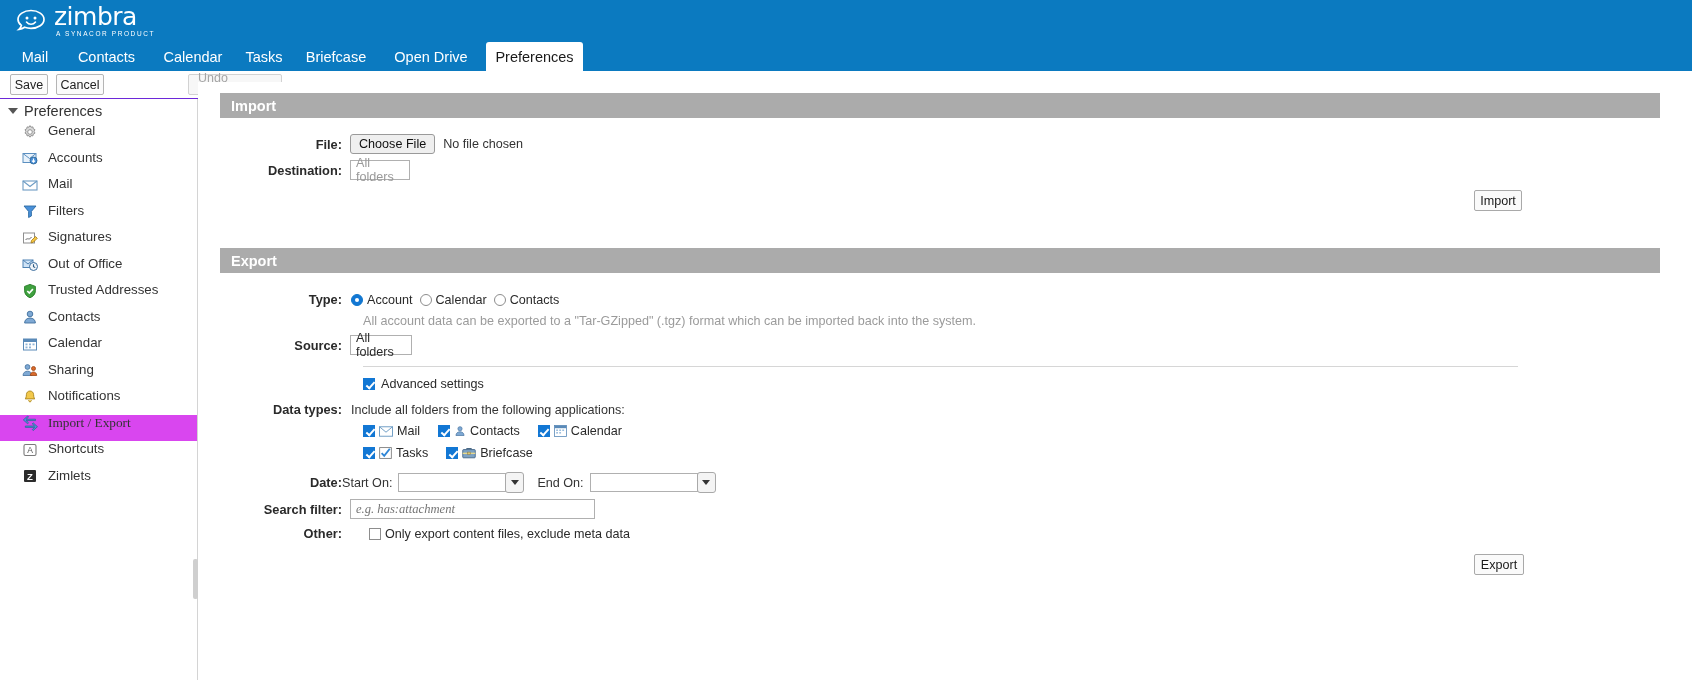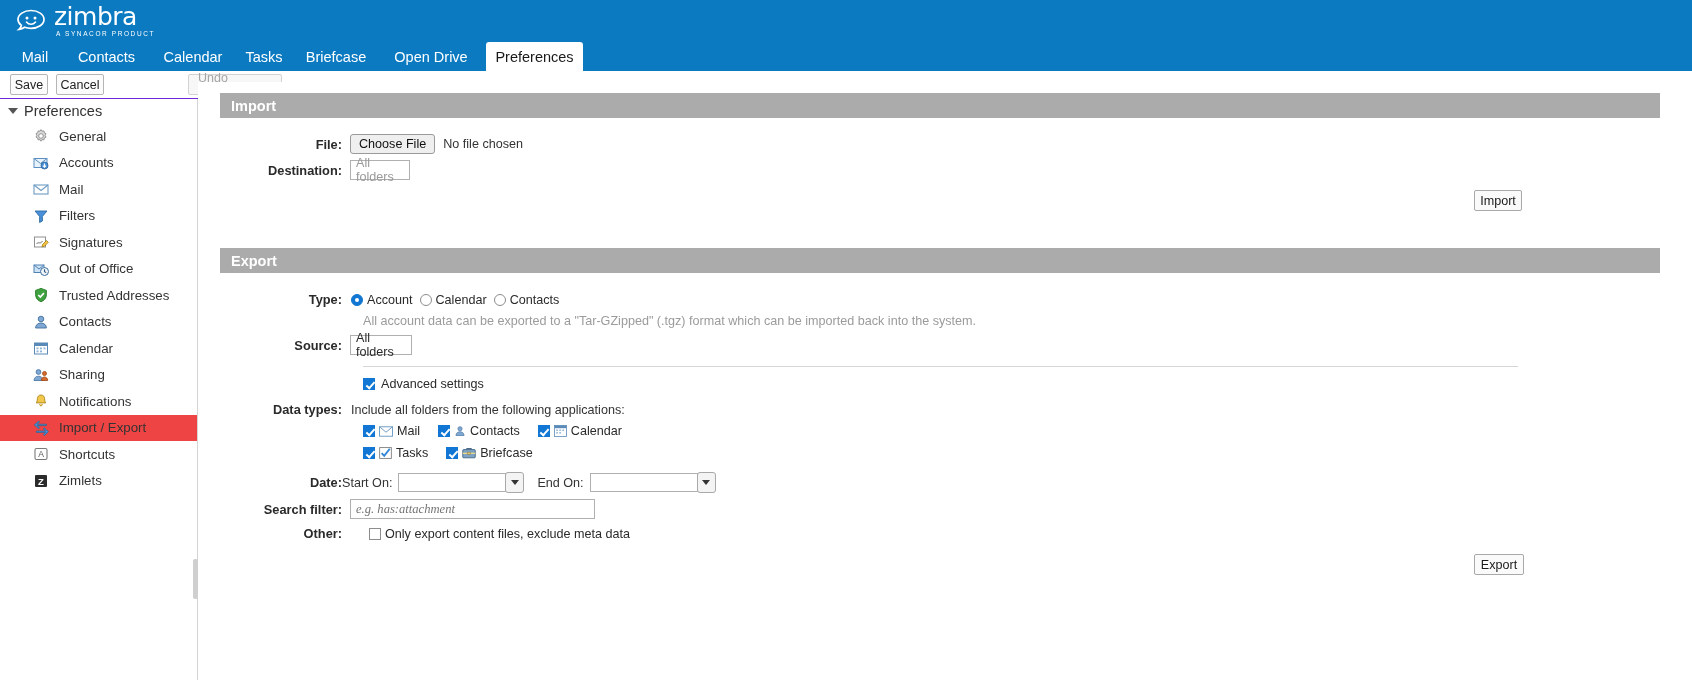--- a/index.html
+++ b/index.html
@@ -79,25 +79,25 @@
     position: absolute; left: 0; top: 99px; width: 198px; height: 581px;
     background: #ffffff; border-right: 1px solid #d4d4d4;
   }
   .side-head {
     display: flex; align-items: center; height: 24px;
     padding-left: 8px; font-size: 14.5px; color: #333; gap: 6px;
   }
   .tri { width: 0; height: 0; border-left: 5px solid transparent;
          border-right: 5px solid transparent; border-top: 6px solid #555; }
   .side-item {
-    display: flex; align-items: center; height: 26.5px;
-    padding-left: 32px; gap: 9px; font-size: 13.3px; color: #333;
+    display: flex; align-items: flex-start; height: 26.5px;
+    padding-left: 21px; gap: 9px; font-size: 13.3px; color: #333;
     cursor: pointer;
   }
-  .side-item.sel { background: #ef4444; }
+  .side-item.sel { background: #d946ef; font-family: Liberation Serif, serif; }
   .side-ico { width: 18px; height: 17px; flex: 0 0 18px;
               display: flex; align-items: center; justify-content: center; }
   .grip {
     position: absolute; left: 193px; top: 460px; width: 5px; height: 40px;
     background: #cfcfcf; border-radius: 2px;
   }
   
   .main {
     position: absolute; left: 198px; top: 82px;
     width: 1494px; height: 581px; background: #ffffff;

